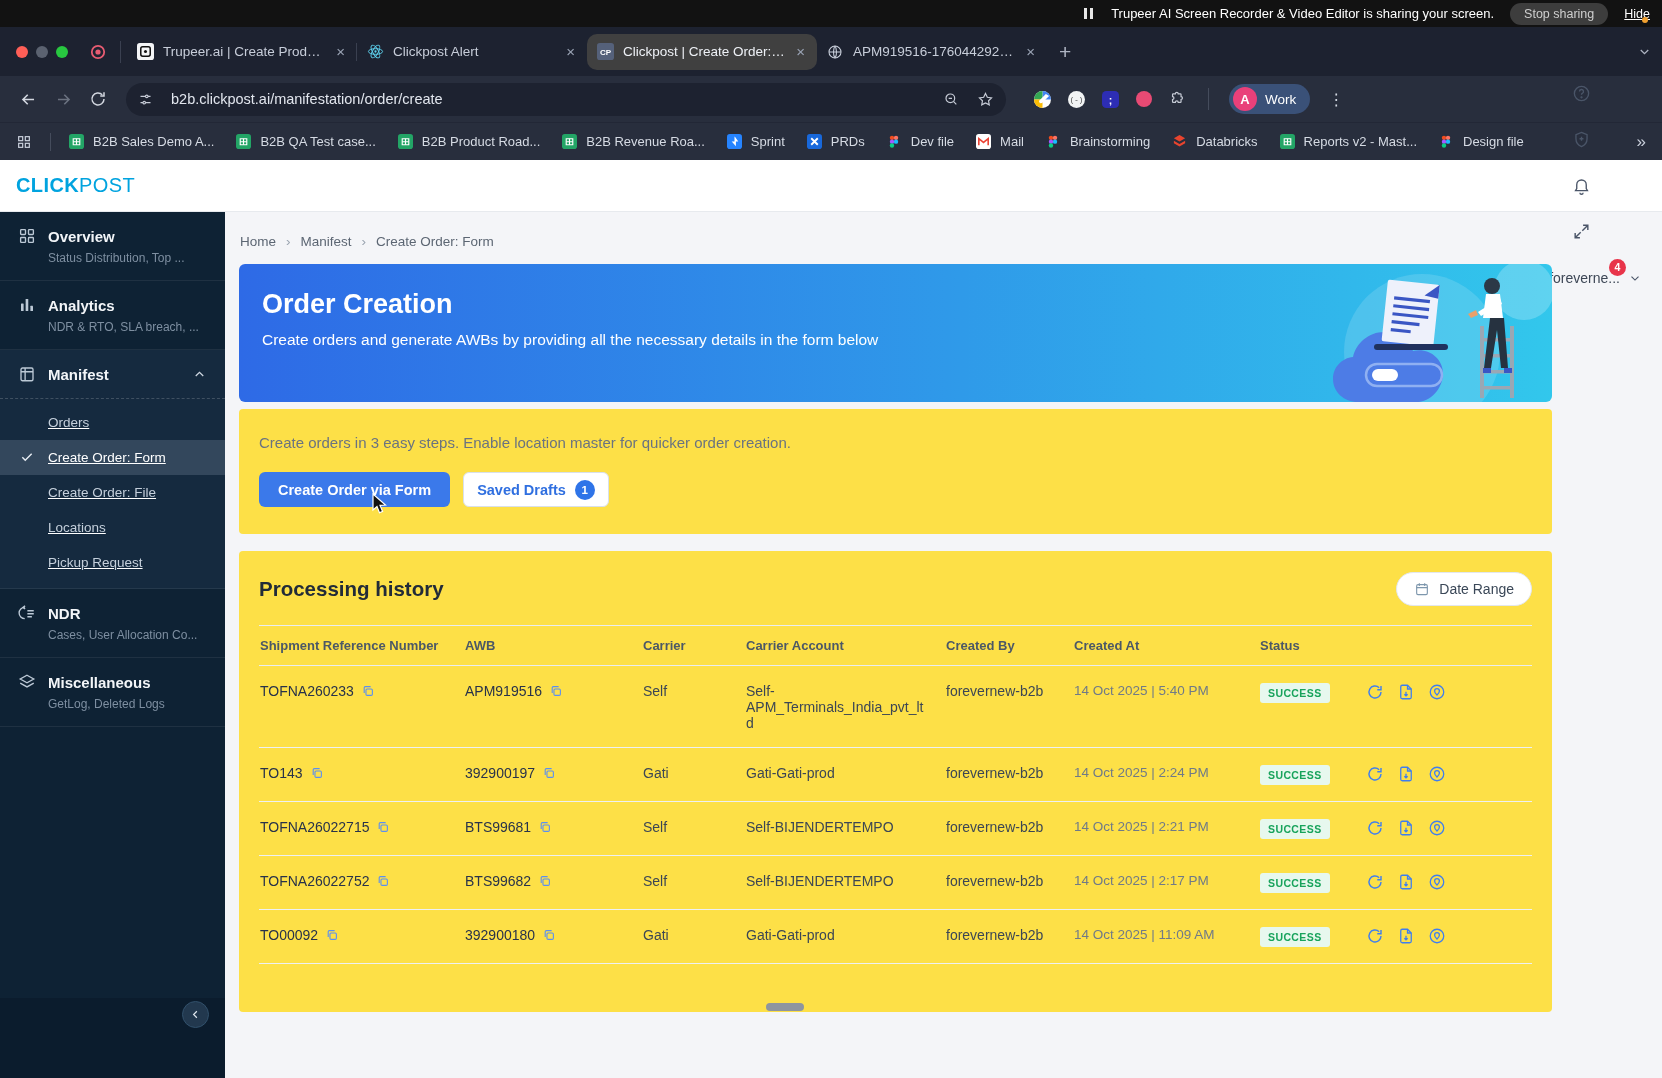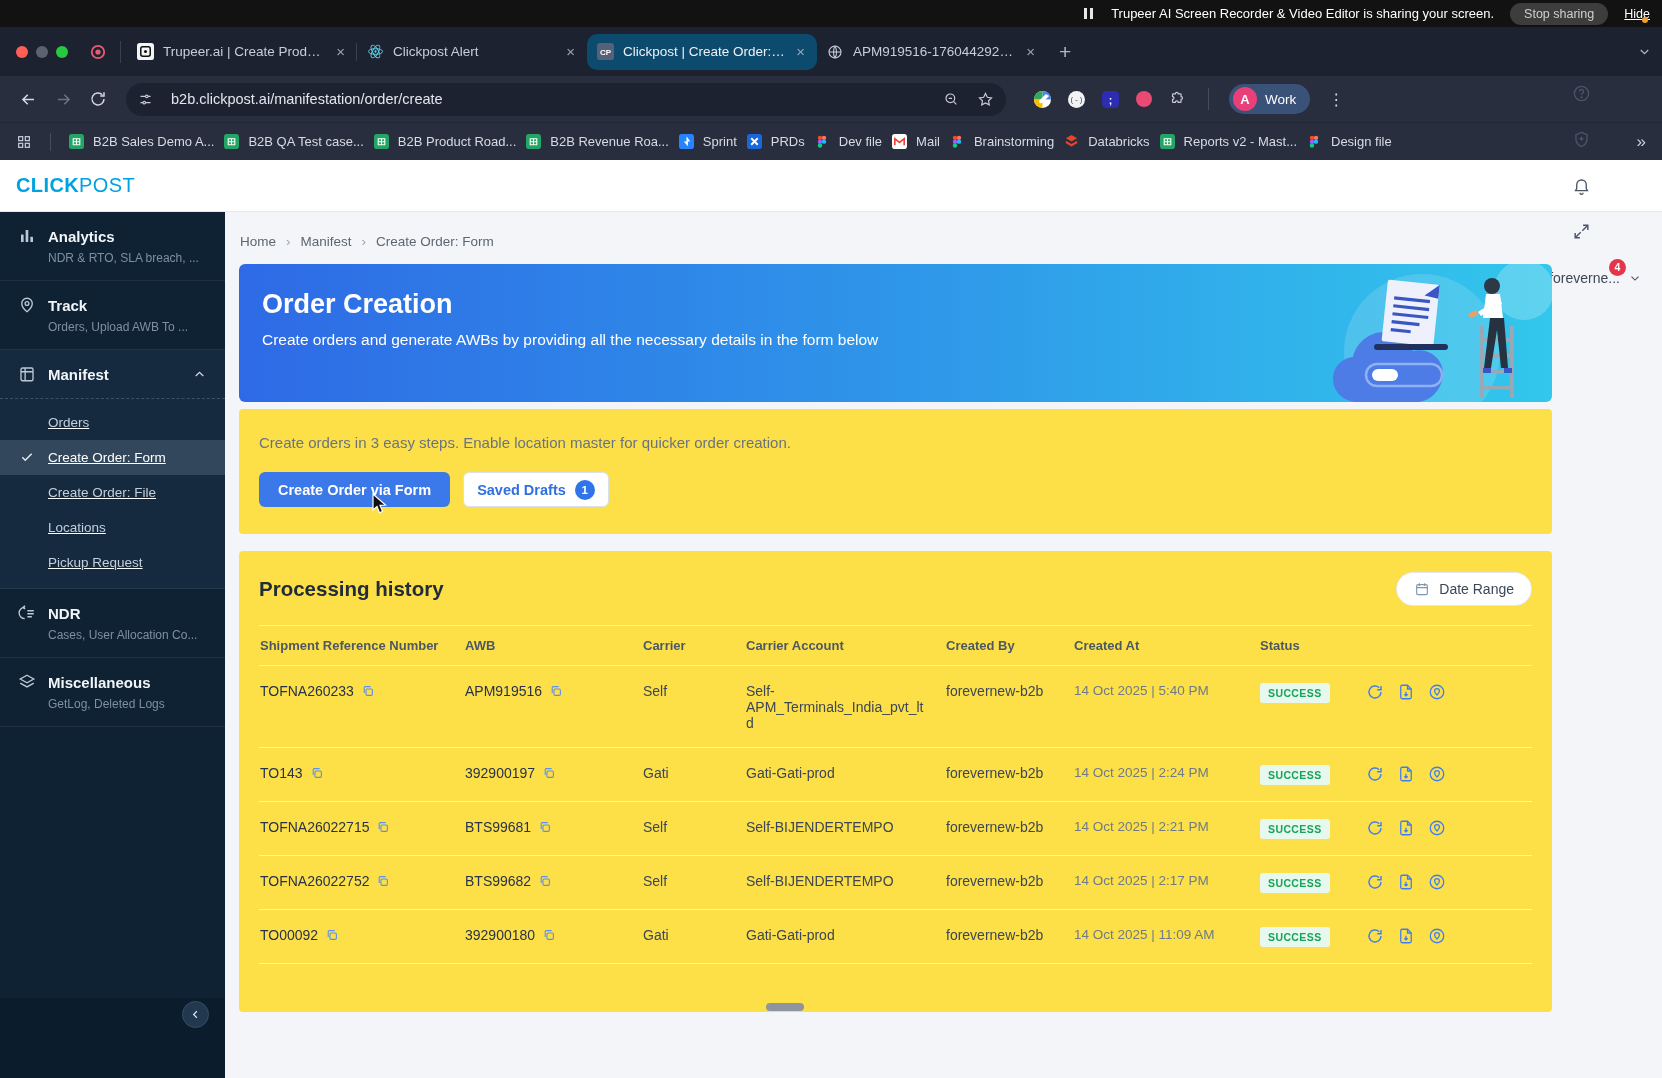--- a/index.html
+++ b/index.html
@@ -17,21 +17,21 @@
   
   .tabstrip { height:49px; background:#1d2230; display:flex; align-items:center; padding:0 10px 0 16px; }
   .lights { display:flex; gap:8px; margin-right:18px; }
   .light { width:12px; height:12px; border-radius:50%; }
   .light.red{background:#ff5f57}.light.gray{background:#5b6270}.light.green{background:#28c840}
   .rec-wrap { margin:0 14px 0 4px; display:flex; }
   .tab-sep { width:1px; height:22px; background:#3a4050; margin-right:6px; }
   .tabs { display:flex; align-items:center; }
   .tab { width:230px; height:36px; display:flex; align-items:center; gap:9px; padding:0 10px; border-radius:10px; color:#c7cdd9; font-size:13.5px; cursor:pointer; position:relative; }
   .tab + .tab::before { content:""; position:absolute; left:-1px; top:9px; height:18px; width:1px; background:#3a4050; }
-  .tab.active { background:#0c4a6e; color:#eef1f6; }
+  .tab.active { background:#404040; color:#eef1f6; }
   .tab.active::before, .tab.active + .tab::before { display:none; }
   .tab-title { flex:1; white-space:nowrap; overflow:hidden; text-overflow:ellipsis; }
   .tab-close { color:#9aa3b4; font-size:15px; padding:0 2px; cursor:pointer; }
   .favicon { display:flex; width:17px; }
   .newtab-btn { color:#aeb4c2; font-size:21px; background:none; border:none; margin-left:12px; cursor:pointer; line-height:1; }
   .tabsearch { margin-left:auto; display:flex; cursor:pointer; }
 
   
   .toolbar { height:46px; background:#282e3d; display:flex; align-items:center; padding:0 12px 0 14px; gap:6px; }
   .nav-btn { background:none; border:none; display:flex; padding:5px; cursor:pointer; }
@@ -278,21 +278,21 @@
   <div class="bookmarks">
     <span style="display:flex">
         <svg viewBox="0 0 24 24" width="16" height="16" fill="none" stroke="#c9cfdb" stroke-width="1.8">
           <rect x="4" y="4" width="6" height="6"></rect>
           <rect x="14" y="4" width="6" height="6"></rect>
           <rect x="4" y="14" width="6" height="6"></rect>
           <rect x="14" y="14" width="6" height="6"></rect>
         </svg>
       </span>
     <span class="bm-div"></span>
-    <span id="bookmarks" style="display:flex;gap:10px;align-items:center">
+    <span id="bookmarks" style="display:flex;gap:22px;align-items:center">
         <span class="bm">
     <span class="favicon">
             <svg width="15" height="15" viewBox="0 0 16 16">
               <rect width="16" height="16" rx="3" fill="#23a566"></rect>
               <path d="M4.5 5h7v6.5h-7z" fill="none" stroke="#fff" stroke-width="1.2"></path>
               <path d="M4.5 8.2h7M8 5v6.5" stroke="#fff" stroke-width="1.2"></path>
             </svg>
           </span>
     <span>B2B Sales Demo A...</span>
   </span>
@@ -454,47 +454,49 @@
               <path d="M6 9.5l6 6 6-6"></path>
             </svg>
           </span>
       </div>
     </div>
   </div>
 
   <div class="layout">
     <aside class="sidebar">
       <div id="side-secs">
+          <div class="side-sec">
+    <div class="side-head">
+      <span class="sicon">
+                <svg viewBox="0 0 24 24" width="18" height="18" fill="none" stroke="currentColor" stroke-width="1.8">
+                  <rect x="3.5" y="3.5" width="6.5" height="6.5" rx="1"></rect>
+                  <rect x="14" y="3.5" width="6.5" height="6.5" rx="1"></rect>
+                  <rect x="3.5" y="14" width="6.5" height="6.5" rx="1"></rect>
+                  <rect x="14" y="14" width="6.5" height="6.5" rx="1"></rect>
+                </svg>
+              </span>
+      <span>Overview</span>
+
+    </div>
+    <div class="ssub">Status Distribution, Top ...</div>
+
+  </div>
           <div class="side-sec">
     <div class="side-head">
       <span class="sicon">
                 <svg viewBox="0 0 24 24" width="18" height="18" fill="currentColor">
                   <rect x="4" y="10" width="3.5" height="10" rx=".5"></rect>
                   <rect x="10.2" y="4" width="3.5" height="16" rx=".5"></rect>
                   <rect x="16.5" y="13" width="3.5" height="7" rx=".5"></rect>
                 </svg>
               </span>
       <span>Analytics</span>
 
     </div>
     <div class="ssub">NDR &amp; RTO, SLA breach, ...</div>
-
-  </div>
-          <div class="side-sec">
-    <div class="side-head">
-      <span class="sicon">
-                <svg viewBox="0 0 24 24" width="18" height="18" fill="none" stroke="currentColor" stroke-width="1.8">
-                  <path d="M12 21s-7-5.5-7-11a7 7 0 0 1 14 0c0 5.5-7 11-7 11z"></path>
-                  <circle cx="12" cy="10" r="2.5"></circle>
-                </svg>
-              </span>
-      <span>Track</span>
-
-    </div>
-    <div class="ssub">Orders, Upload AWB To ...</div>
 
   </div>
           <div class="side-sec expanded">
     <div class="side-head">
       <span class="sicon">
                 <svg viewBox="0 0 24 24" width="18" height="18" fill="none" stroke="currentColor" stroke-width="1.8">
                   <rect x="4" y="4" width="16" height="17" rx="2"></rect>
                   <path d="M4 9h16M9.5 4v17"></path>
                 </svg>
               </span>

